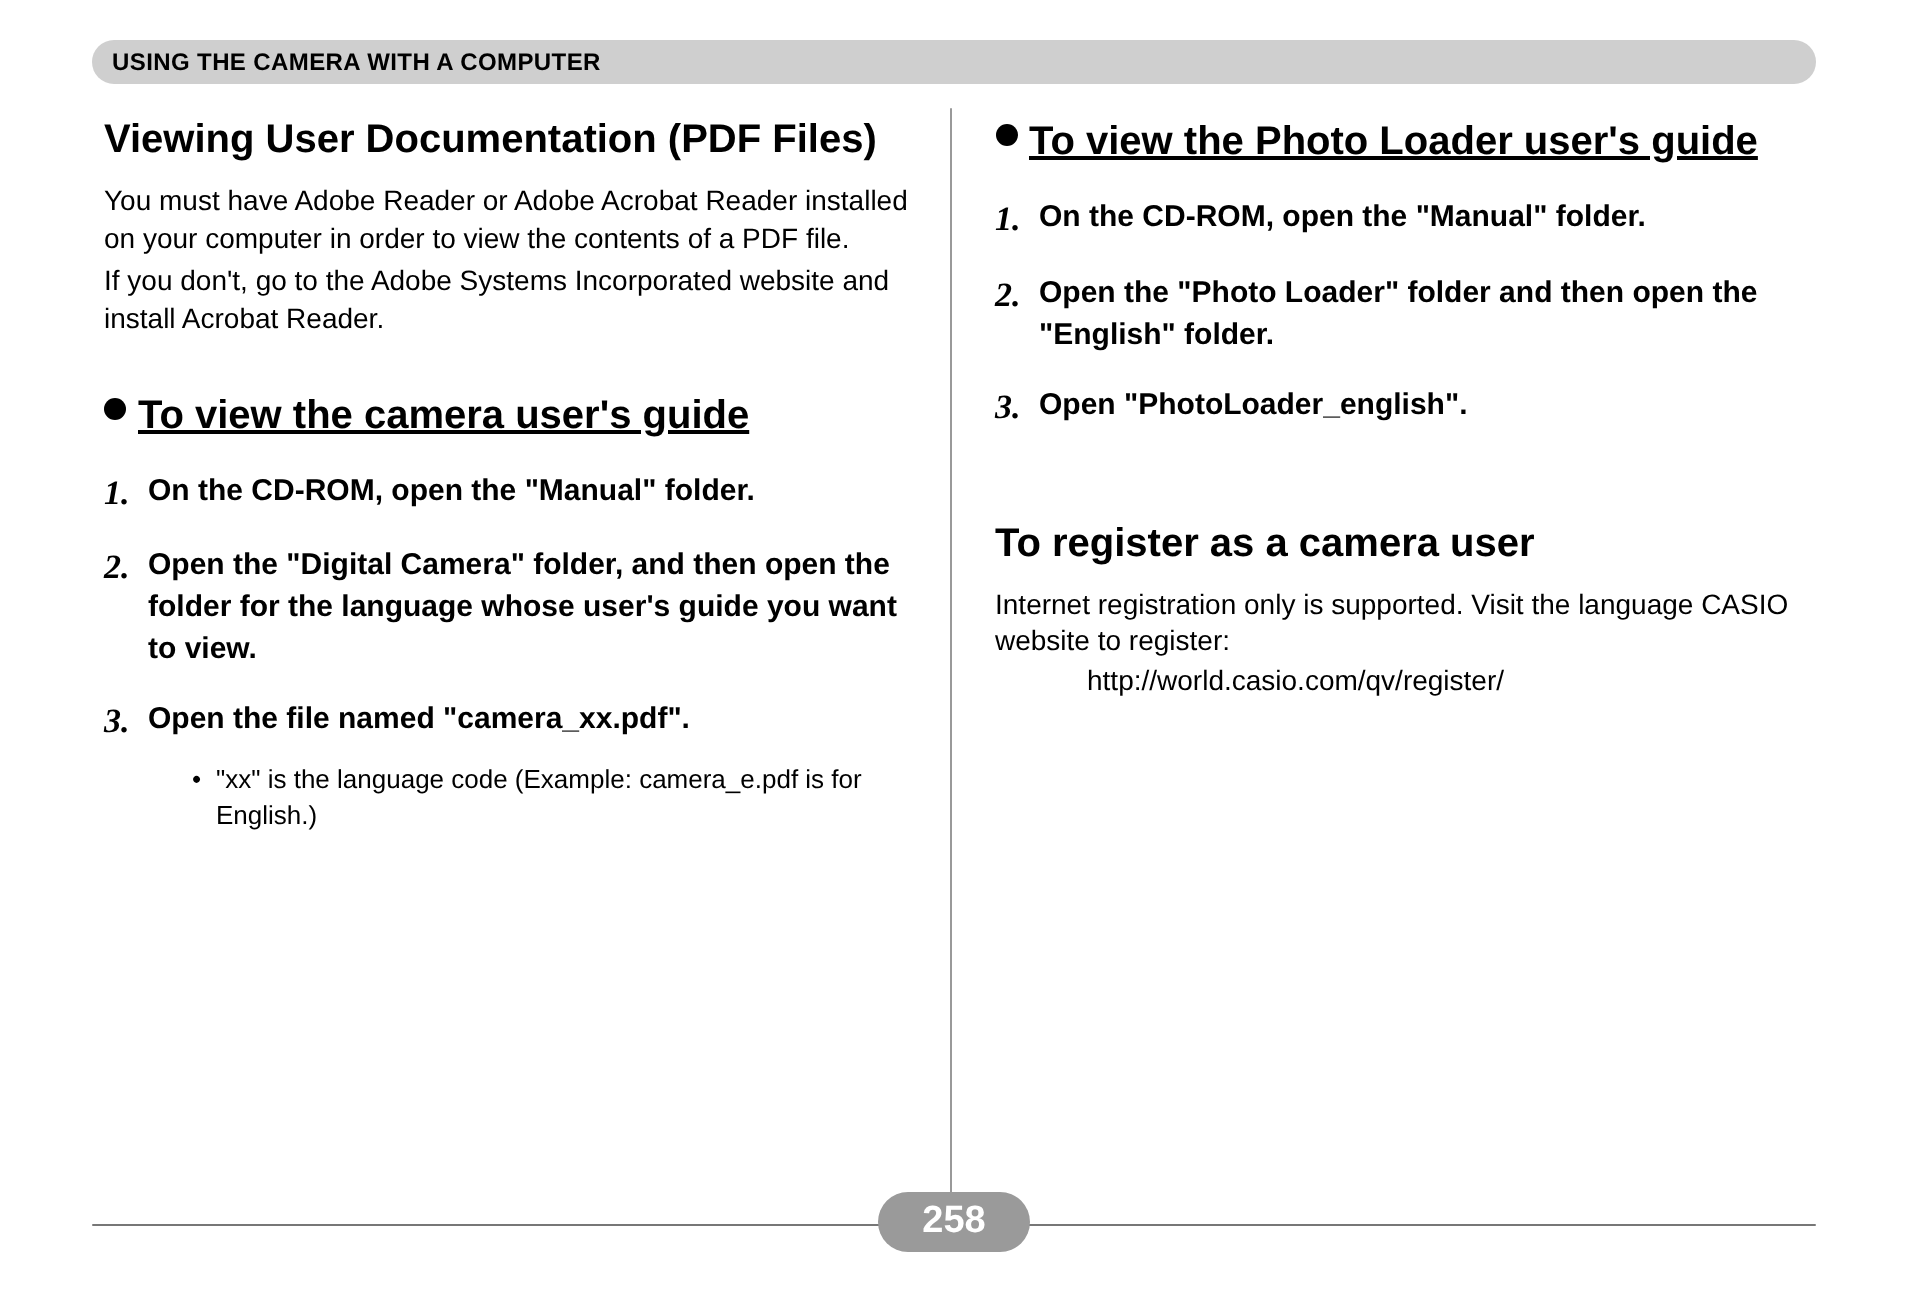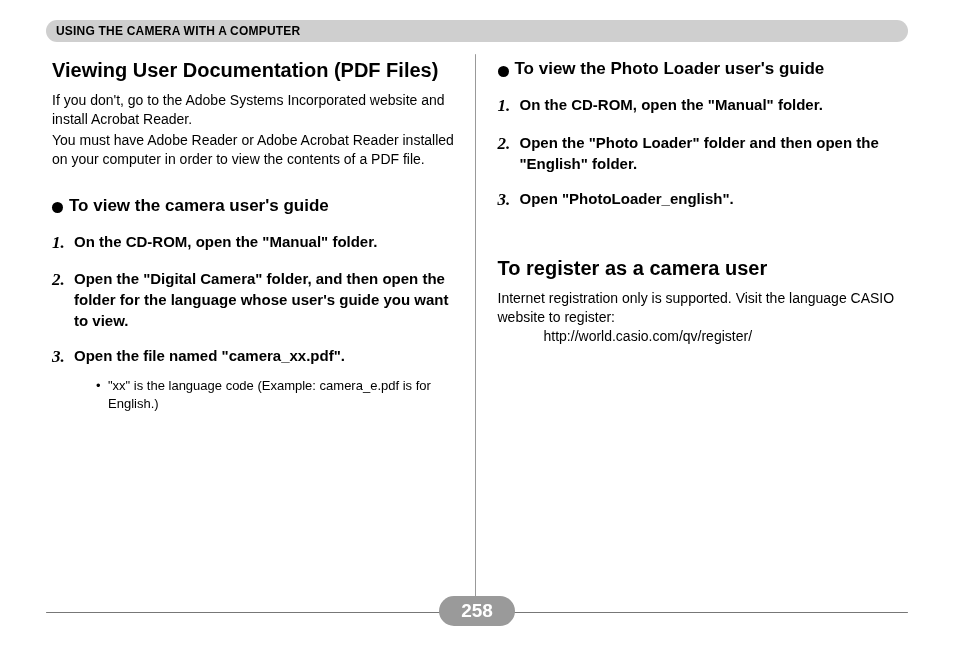--- a/index.html
+++ b/index.html
@@ -6,21 +6,21 @@
   html, body { width: 954px; height: 646px; font-family: Arial, Helvetica, sans-serif; background: #fff; color: #000; }
   .page { position: relative; width: 954px; height: 646px; padding: 20px 46px 0 46px; }
   .header-bar { background: #cfcfcf; padding: 4px 10px; font-size: 12px; font-weight: bold; letter-spacing: 0.2px; }
   .columns { display: flex; margin-top: 16px; height: 520px; }
   .col { flex: 1; padding: 0 14px; }
   .col-left { padding-left: 6px; padding-right: 18px; }
   .col-right { padding-left: 22px; padding-right: 6px; }
   .divider { width: 1px; background: #999; margin: 0 0; height: 548px; position: relative; top: -4px; }
   h2.section { font-size: 20px; font-weight: bold; margin-bottom: 8px; line-height: 1.25; }
   p.body { font-size: 14px; line-height: 1.35; margin-bottom: 2px; }
-  .subhead { display: flex; align-items: center; font-size: 17px; font-weight: bold; margin-top: 26px; margin-bottom: 14px; line-height: 1.3; }
+  .subhead { display: flex; align-items: flex-start; font-size: 20px; font-weight: bold; margin-top: 26px; margin-bottom: 14px; line-height: 1.3; text-decoration: underline; }
   .subhead .square { display: inline-block; width: 11px; height: 11px; background: #000; margin-right: 6px; margin-top: 4px; flex-shrink: 0; }
   ol.steps { list-style: none; padding-left: 0; }
   ol.steps > li { display: flex; align-items: flex-start; font-size: 15px; font-weight: bold; line-height: 1.4; margin-bottom: 14px; }
   ol.steps > li .num { font-style: italic; font-weight: bold; font-size: 17px; width: 22px; flex-shrink: 0; font-family: Georgia, 'Times New Roman', serif; }
   ol.steps > li .step-text { flex: 1; }
   .bullet-note { display: flex; align-items: flex-start; font-size: 13px; font-weight: normal; margin-left: 44px; line-height: 1.35; margin-top: -6px; }
   .bullet-note .dot { width: 12px; flex-shrink: 0; }
   .sec2 { margin-top: 44px; }
   .reg-url { font-size: 14px; margin-left: 46px; margin-top: 2px; }
   .footer { position: absolute; left: 46px; right: 46px; bottom: 20px; }
@@ -31,22 +31,22 @@
 <body>
 
 <div class="page">
 
   <div class="header-bar">USING THE CAMERA WITH A COMPUTER</div>
 
   <div class="columns">
 
     <div class="col col-left">
       <h2 class="section">Viewing User Documentation (PDF Files)</h2>
+      <p class="body">You must have Adobe Reader or Adobe Acrobat Reader installed on your computer in order to view the contents of a PDF file.</p>
       <p class="body">If you don't, go to the Adobe Systems Incorporated website and install Acrobat Reader.</p>
-      <p class="body">You must have Adobe Reader or Adobe Acrobat Reader installed on your computer in order to view the contents of a PDF file.</p>
 
       <div class="subhead">
         <span class="square"></span>
         <span>To view the camera user's guide</span>
       </div>
 
       <ol class="steps">
         <li>
           <span class="num">1.</span>
           <span class="step-text">On the CD-ROM, open the "Manual" folder.</span>

